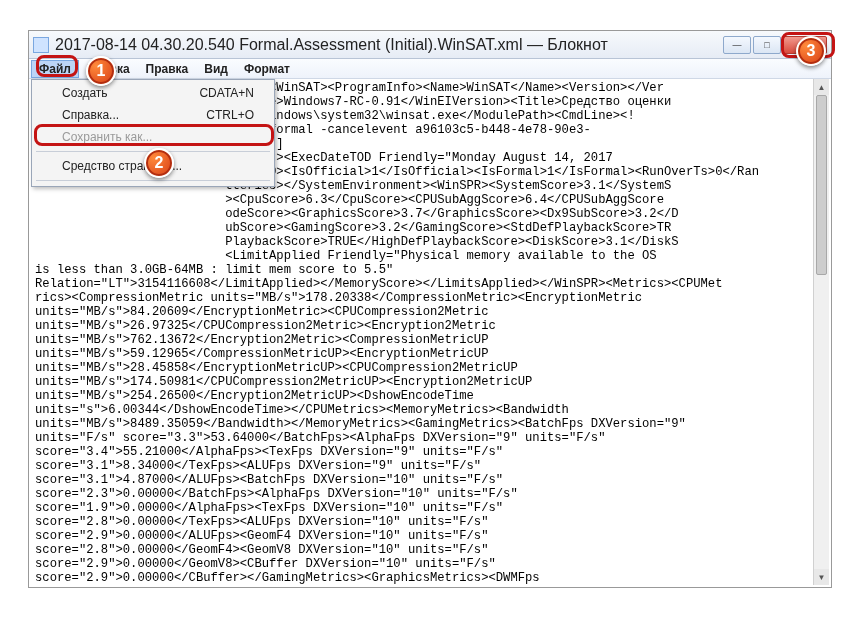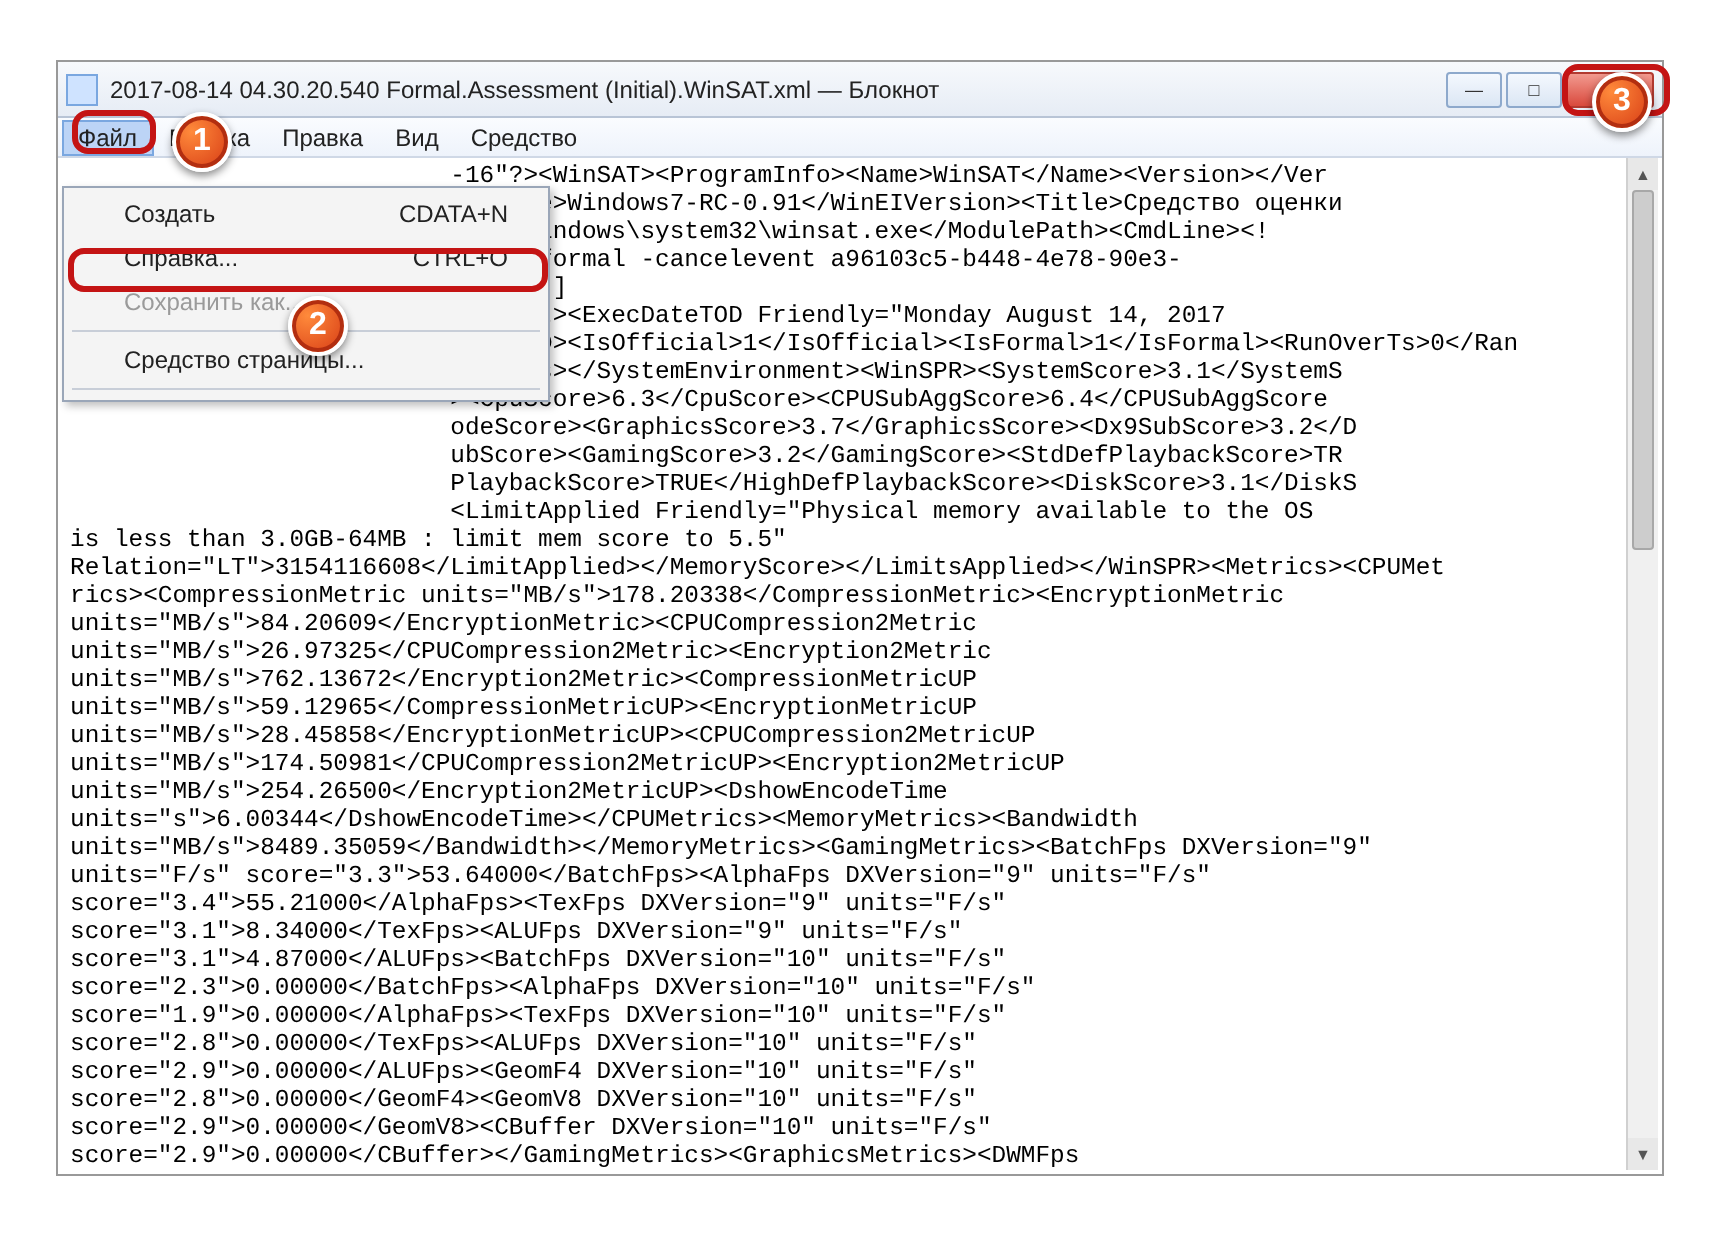--- a/index.html
+++ b/index.html
@@ -2,30 +2,30 @@
 <html><head>
 <meta charset="utf-8">
 <style>
 * { margin: 0; padding: 0; box-sizing: border-box; }
 body { font-family: "Segoe UI", Tahoma, sans-serif; font-size: 12px; background: #fff; width: 860px; height: 618px; position: relative; overflow: hidden; }
 
 .outer-border { position: absolute; top: 30px; left: 28px; right: 28px; bottom: 30px; border: 1px solid #999; background: #fff; }
 
 .titlebar { height: 28px; background: linear-gradient(#f7f9fc,#e6ecf5); display: flex; align-items: center; padding: 0 4px; border-bottom: 1px solid #b8c4d6; }
 .titlebar .icon { width: 16px; height: 16px; background: #cfe3ff; border: 1px solid #7aa7e0; margin-right: 6px; }
-.titlebar .title { flex: 1; color: #222; font-size: 12px; white-space: nowrap; overflow: hidden; }
+.titlebar .title { flex: 1; color: #222; font-size: 16px; white-space: nowrap; overflow: hidden; }
 .win-btns { display: flex; gap: 2px; }
 .win-btn { width: 28px; height: 18px; border: 1px solid #8ea9cc; border-radius: 2px; background: linear-gradient(#f4f8fe,#dbe6f4); display: flex; align-items: center; justify-content: center; font-size: 9px; color: #333; }
 .win-btn.close { background: linear-gradient(#f29a8f,#d94a3d); border-color: #b23a30; color: #fff; width: 44px; font-weight: bold; font-size: 11px; }
 
 .menubar { height: 20px; background: linear-gradient(#fafcff,#eef3fb); border-bottom: 1px solid #cfd8e6; display: flex; align-items: center; padding: 0 2px; }
-.menubar .item { padding: 2px 8px; color: #222; }
+.menubar .item { padding: 2px 8px; color: #222; font-weight: bold; }
 .menubar .item.active { background: #bcd4f6; border: 1px solid #7aa7e0; padding: 1px 7px; }
 
-.dropdown { position: absolute; top: 62px; left: 2px; width: 244px; background: #f4f4f4; border: 1px solid #9aa6b8; box-shadow: 2px 2px 4px rgba(0,0,0,.25); z-index: 10; padding: 2px; }
+.dropdown { position: absolute; top: 48px; left: 2px; width: 244px; background: #f4f4f4; border: 1px solid #9aa6b8; box-shadow: 2px 2px 4px rgba(0,0,0,.25); z-index: 10; padding: 2px; }
 .dropdown .mi { display: flex; justify-content: space-between; padding: 4px 18px 4px 28px; color: #222; }
 .dropdown .mi.disabled { color: #9a9a9a; }
 .dropdown .sep { height: 1px; background: #c8ced8; margin: 3px 2px; }
 
 .content { position: absolute; top: 48px; left: 2px; right: 2px; bottom: 2px; padding: 2px 4px; font-family: Consolas, "Courier New", monospace; font-size: 12.2px; line-height: 14px; color: #000; white-space: pre; overflow: hidden; }
 
 .scrollbar { position: absolute; top: 48px; right: 2px; bottom: 2px; width: 16px; background: #f0f0f0; border-left: 1px solid #d0d0d0; }
 .scrollbar .thumb { position: absolute; top: 16px; left: 2px; right: 2px; height: 180px; background: #cdcdcd; border: 1px solid #a8a8a8; border-radius: 2px; }
 .scrollbar .arrow { position: absolute; left: 0; right: 0; height: 16px; background: #e8e8e8; display: flex; align-items: center; justify-content: center; font-size: 8px; color: #555; }
 .scrollbar .arrow.up { top: 0; }
@@ -54,21 +54,21 @@
       <div class="win-btn">□</div>
       <div class="win-btn close">✕</div>
     </div>
   </div>
 
   <div class="menubar">
     <div class="item active">Файл</div>
     <div class="item">Правка</div>
     <div class="item">Правка</div>
     <div class="item">Вид</div>
-    <div class="item">Средство</div>
+    <div class="item">Формат</div>
   </div>
 
   <div class="content">                          -16"?&gt;&lt;WinSAT&gt;&lt;ProgramInfo&gt;&lt;Name&gt;WinSAT&lt;/Name&gt;&lt;Version&gt;&lt;/Ver
                           &gt;&lt;Title&gt;Windows7-RC-0.91&lt;/WinEIVersion&gt;&lt;Title&gt;Средство оценки
                           h&gt;C:\Windows\system32\winsat.exe&lt;/ModulePath&gt;&lt;CmdLine&gt;&lt;!
                           .exe" formal -cancelevent a96103c5-b448-4e78-90e3-
                           CDATA[]]
                           ronment&gt;&lt;ExecDateTOD Friendly="Monday August 14, 2017
                           DateTOD&gt;&lt;IsOfficial&gt;1&lt;/IsOfficial&gt;&lt;IsFormal&gt;1&lt;/IsFormal&gt;&lt;RunOverTs&gt;0&lt;/Ran
                           tteries&gt;&lt;/SystemEnvironment&gt;&lt;WinSPR&gt;&lt;SystemScore&gt;3.1&lt;/SystemS

